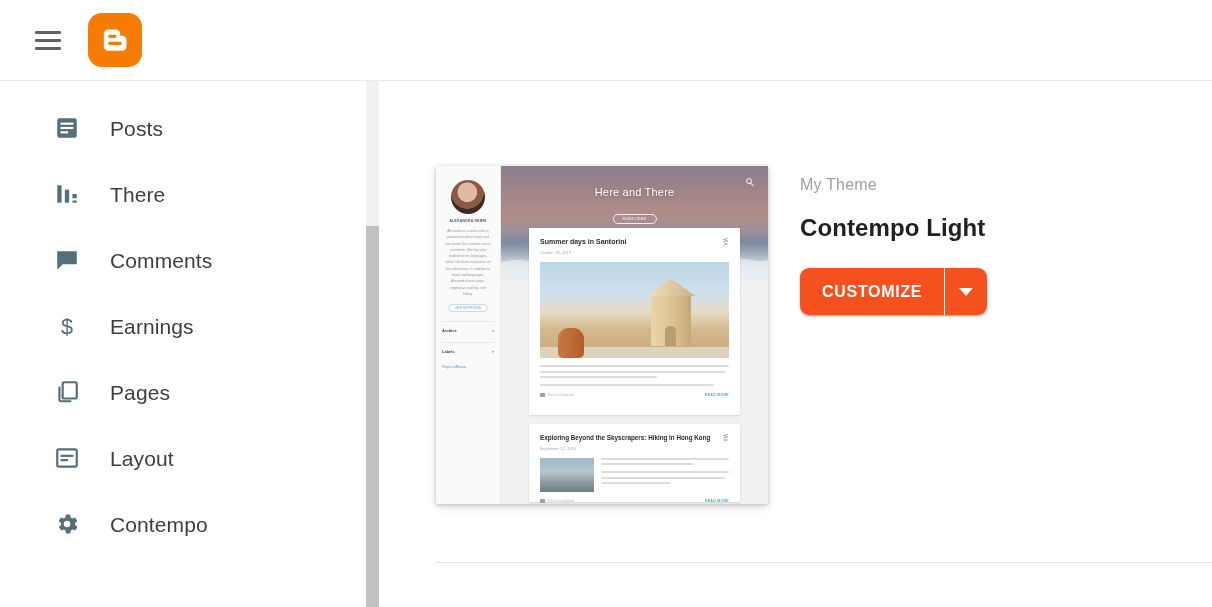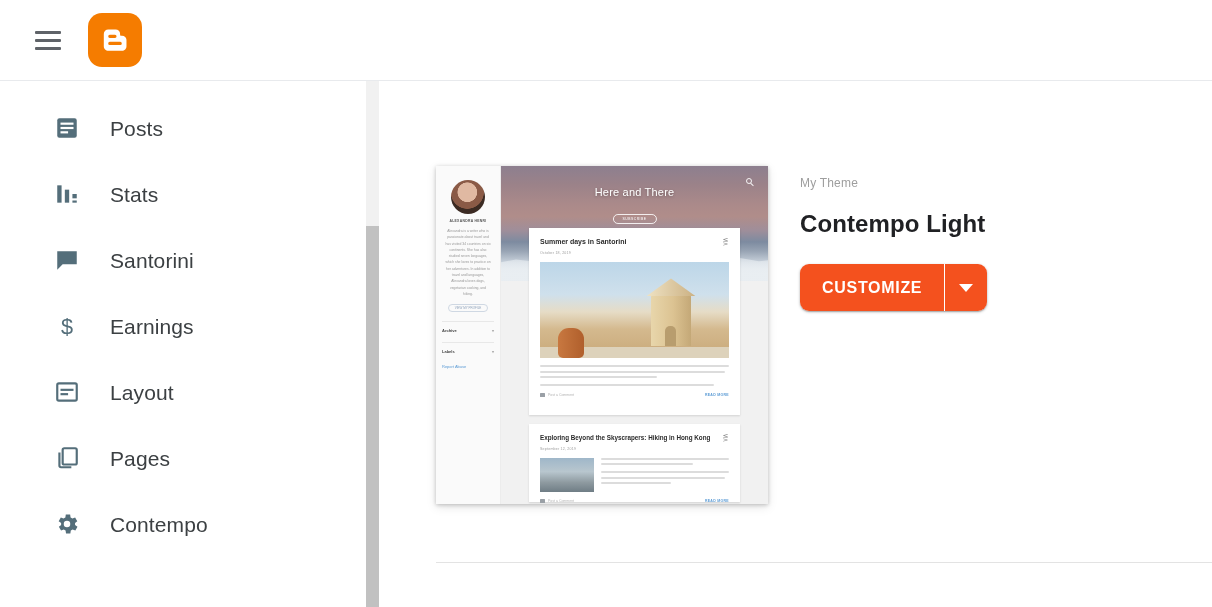--- a/index.html
+++ b/index.html
@@ -233,21 +233,21 @@
   .pv-p2row { display: flex; gap: 7px; margin-top: 7px; }
   .pv-thumb {
     width: 54px; height: 34px; flex: 0 0 54px;
     background: linear-gradient(180deg, #9fb7c9 0%, #b8c6ce 40%, #8e9aa0 72%, #6f7d85 100%);
   }
   .pv-p2lines { flex: 1; }
 
   
   .info { position: absolute; left: 420px; top: 95px; width: 360px; }
   .info-label {
-    font-size: 12px; color: #9e9e9e; letter-spacing: .2px;
+    font-size: 16px; color: #9e9e9e; letter-spacing: .2px;
   }
   .info-title {
     margin-top: 20px; font-size: 24px; font-weight: bold;
     color: #202124; letter-spacing: .1px;
   }
   .btn-group {
     margin-top: 26px; display: inline-flex; align-items: stretch;
     border-radius: 9px; overflow: hidden;
     box-shadow: 0 1px 3px rgba(0,0,0,.28), 0 1px 1px rgba(0,0,0,.16);
     justify-content: space-between;
@@ -313,60 +313,60 @@
 
   <div class="nav-item">
     <span class="ic">
       <svg width="26" height="26" viewBox="0 0 24 24">
         <rect x="3" y="4" width="4" height="16" fill="#546e7a"></rect>
         <rect x="10" y="8" width="4" height="12" fill="#546e7a"></rect>
         <rect x="17" y="12" width="4" height="4" fill="#546e7a"></rect>
         <rect x="17" y="18" width="4" height="2" fill="#546e7a"></rect>
       </svg>
     </span>
-    <span class="lbl">Stats</span>
+    <span class="lbl">There</span>
   </div>
 
   <div class="nav-item">
     <span class="ic">
       <svg width="26" height="26" viewBox="0 0 24 24">
         <path fill="#546e7a" d="M3 4h18v12H8l-5 5z"></path>
       </svg>
     </span>
-    <span class="lbl">Santorini</span>
+    <span class="lbl">Comments</span>
   </div>
 
   <div class="nav-item">
     <span class="ic">
       <svg width="26" height="26" viewBox="0 0 24 24">
         <text x="12" y="19" font-family="Liberation Sans, sans-serif" font-size="20" fill="#546e7a" text-anchor="middle">$</text>
       </svg>
     </span>
     <span class="lbl">Earnings</span>
+  </div>
+
+  <div class="nav-item">
+    <span class="ic">
+      <svg width="26" height="26" viewBox="0 0 24 24">
+        <rect x="8" y="3" width="13" height="15" rx="1.5" fill="none" stroke="#546e7a" stroke-width="2"></rect>
+        <path d="M5 7v12a1.5 1.5 0 001.5 1.5H16" fill="none" stroke="#546e7a" stroke-width="2"></path>
+      </svg>
+    </span>
+    <span class="lbl">Pages</span>
   </div>
 
   <div class="nav-item">
     <span class="ic">
       <svg width="26" height="26" viewBox="0 0 24 24">
         <rect x="3" y="4" width="18" height="16" rx="1.5" fill="none" stroke="#546e7a" stroke-width="2"></rect>
         <rect x="6" y="9" width="12" height="2" fill="#546e7a"></rect>
         <rect x="6" y="13" width="7" height="2" fill="#546e7a"></rect>
       </svg>
     </span>
     <span class="lbl">Layout</span>
-  </div>
-
-  <div class="nav-item">
-    <span class="ic">
-      <svg width="26" height="26" viewBox="0 0 24 24">
-        <rect x="8" y="3" width="13" height="15" rx="1.5" fill="none" stroke="#546e7a" stroke-width="2"></rect>
-        <path d="M5 7v12a1.5 1.5 0 001.5 1.5H16" fill="none" stroke="#546e7a" stroke-width="2"></path>
-      </svg>
-    </span>
-    <span class="lbl">Pages</span>
   </div>
 
 
   <div class="nav-item">
     <span class="ic">
       <svg width="26" height="26" viewBox="0 0 24 24">
         <path fill="#546e7a" d="M19.4 13a7.8 7.8 0 000-2l2.1-1.6-2-3.5-2.5 1a7.7 7.7 0 00-1.7-1l-.4-2.6h-4l-.4 2.6a7.7 7.7 0 00-1.7 1l-2.5-1-2 3.5L6.6 11a7.8 7.8 0 000 2l-2.1 1.6 2 3.5 2.5-1c.5.4 1.1.8 1.7 1l.4 2.6h4l.4-2.6c.6-.2 1.2-.6 1.7-1l2.5 1 2-3.5z"></path>
         <circle cx="12" cy="12" r="3" fill="#ffffff"></circle>
       </svg>
     </span>

